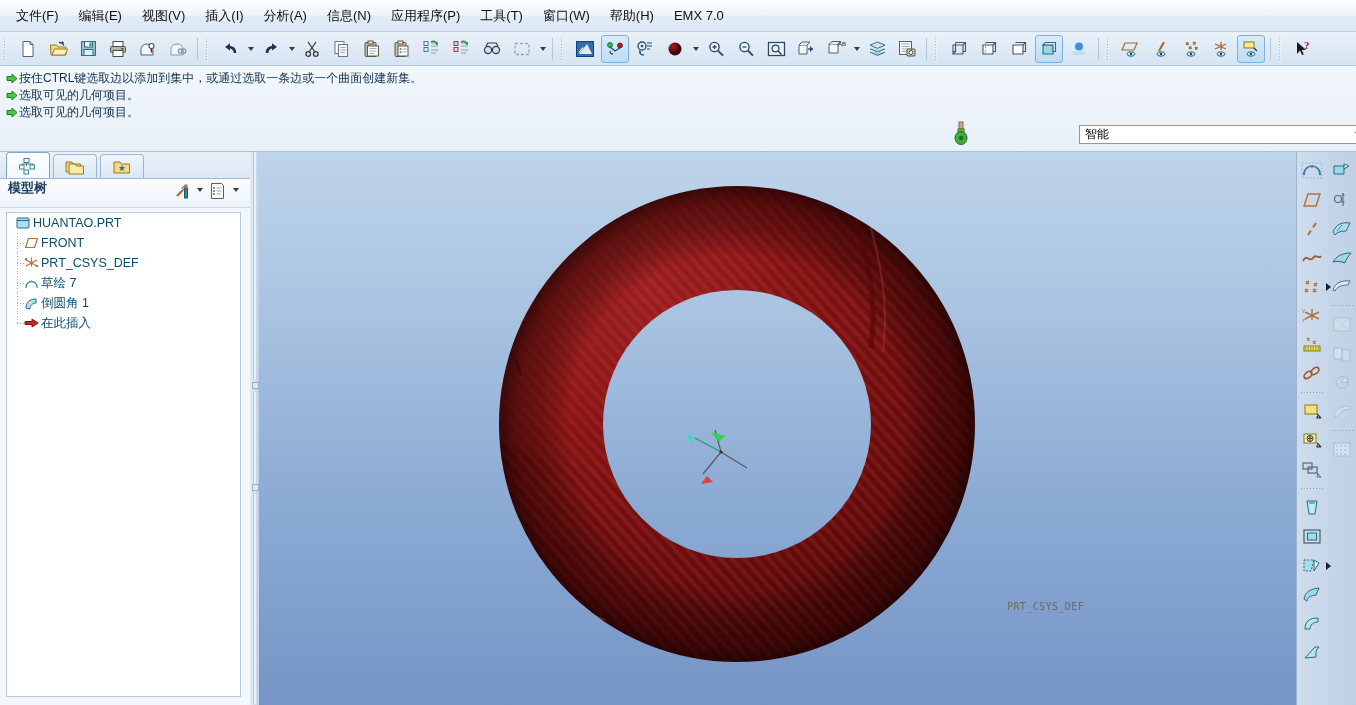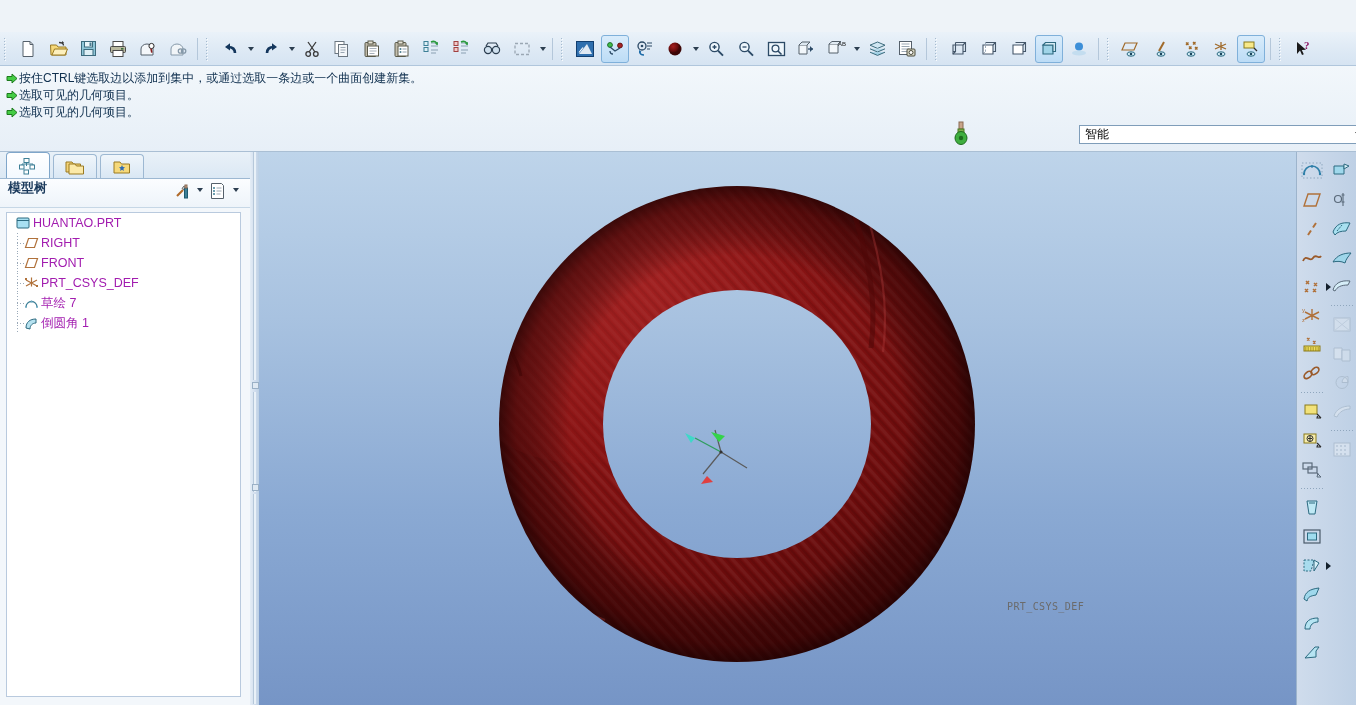--- a/index.html
+++ b/index.html
@@ -100,21 +100,21 @@
     border:1px solid transparent;border-radius:3px;}
   .hdr-arrow{width:12px;height:22px;display:flex;align-items:center;justify-content:center;cursor:default;}
   .hdr-arrow:after{content:"";border-left:3.5px solid transparent;border-right:3.5px solid transparent;border-top:4px solid #2c3e50;}
 
   .treebox{
     position:absolute;left:6px;top:60px;width:235px;height:485px;
     background:#fff;border:1px solid #b9cade;box-sizing:border-box;overflow:hidden;
   }
   .tnode{display:flex;align-items:center;height:20px;padding-left:6px;cursor:default;white-space:nowrap;}
   .tnode .tico{width:20px;flex:0 0 auto;display:flex;align-items:center;justify-content:center;}
-  .tnode .tlabel{font-size:12.5px;color:#a21caf;}
+  .tnode .tlabel{font-size:12.5px;color:#0c4a6e;}
   .child{padding-left:14px;position:relative;}
   .child:before{
     content:"";position:absolute;left:10px;top:0;width:1px;height:20px;
     background-image:linear-gradient(to bottom,#9aa9b8 50%,transparent 50%);
     background-size:1px 3px;
   }
   .child:after{
     content:"";position:absolute;left:10px;top:10px;width:7px;height:1px;
     background-image:linear-gradient(to right,#9aa9b8 50%,transparent 50%);
     background-size:3px 1px;
@@ -161,20 +161,33 @@
   }
   .rt-dots{width:24px;height:5px;margin:2px 0;
     background-image:radial-gradient(#8fa6bd 45%,transparent 46%);background-size:3px 3px;background-repeat:repeat-x;
     background-position:0 1px;}
 </style>
 </head>
 <body>
 
 <div class="app">
 
+  <div class="menubar">
+    <div class="menu-item">文件(F)</div>
+    <div class="menu-item">编辑(E)</div>
+    <div class="menu-item">视图(V)</div>
+    <div class="menu-item">插入(I)</div>
+    <div class="menu-item">分析(A)</div>
+    <div class="menu-item">信息(N)</div>
+    <div class="menu-item">应用程序(P)</div>
+    <div class="menu-item">工具(T)</div>
+    <div class="menu-item">窗口(W)</div>
+    <div class="menu-item">帮助(H)</div>
+    <div class="menu-item">EMX 7.0</div>
+  </div>
 
   <div class="toolbar">
     <div class="tb-grip"></div>
 
     <div class="tb-btn">
       <svg width="18" height="18" viewBox="0 0 18 18">
           <path d="M4 1.5h7l3 3v12H4z" fill="#fff" stroke="#55606b" stroke-width="1"></path>
           <path d="M11 1.5v3h3" fill="none" stroke="#55606b"></path>
         </svg>
     </div>
@@ -572,28 +585,20 @@
 
     <div class="treebox">
       <div class="tnode">
         <span class="tico">
           <svg width="14" height="14" viewBox="0 0 14 14">
               <rect x="1" y="2" width="12" height="10" rx="1" fill="#a8e0f2" stroke="#2c6a80"></rect>
               <path d="M1 4.5h12" stroke="#2c6a80"></path>
             </svg>
         </span>
         <span class="tlabel">HUANTAO.PRT</span>
-      </div>
-      <div class="tnode child">
-        <span class="tico">
-          <svg width="15" height="12" viewBox="0 0 15 12">
-              <path d="M4.5 1.5h9l-3 9h-9z" fill="none" stroke="#b0713a" stroke-width="1.2"></path>
-            </svg>
-        </span>
-        <span class="tlabel">RIGHT</span>
       </div>
       <div class="tnode child">
         <span class="tico">
           <svg width="15" height="12" viewBox="0 0 15 12">
               <path d="M4.5 1.5h9l-3 9h-9z" fill="none" stroke="#b0713a" stroke-width="1.2"></path>
             </svg>
         </span>
         <span class="tlabel">FRONT</span>
       </div>
       <div class="tnode child">
@@ -620,20 +625,28 @@
         </span>
         <span class="tlabel">草绘 7</span>
       </div>
       <div class="tnode child">
         <span class="tico">
           <svg width="15" height="13" viewBox="0 0 15 13">
               <path d="M2 11c0-6 4-9 10-9v4c-3.5 0-6 2.5-6 6z" fill="#b6e2f0" stroke="#2c6a80"></path>
             </svg>
         </span>
         <span class="tlabel">倒圆角 1</span>
+      </div>
+      <div class="tnode child last">
+        <span class="tico">
+          <svg width="15" height="12" viewBox="0 0 15 12">
+              <path d="M1 4.5h7V2l6 4-6 4V7.5H1z" fill="#cc2222" stroke="#8a1010"></path>
+            </svg>
+        </span>
+        <span class="tlabel">在此插入</span>
       </div>
     </div>
   </div>
 
   <div class="splitter">
     <div class="sp-line" style="top:0;height:228px;"></div>
     <div class="sp-grab" style="top:230px;"></div>
     <div class="sp-line" style="top:240px;height:100px;"></div>
     <div class="sp-grab" style="top:332px;"></div>
     <div class="sp-line" style="top:342px;height:210px;"></div>

